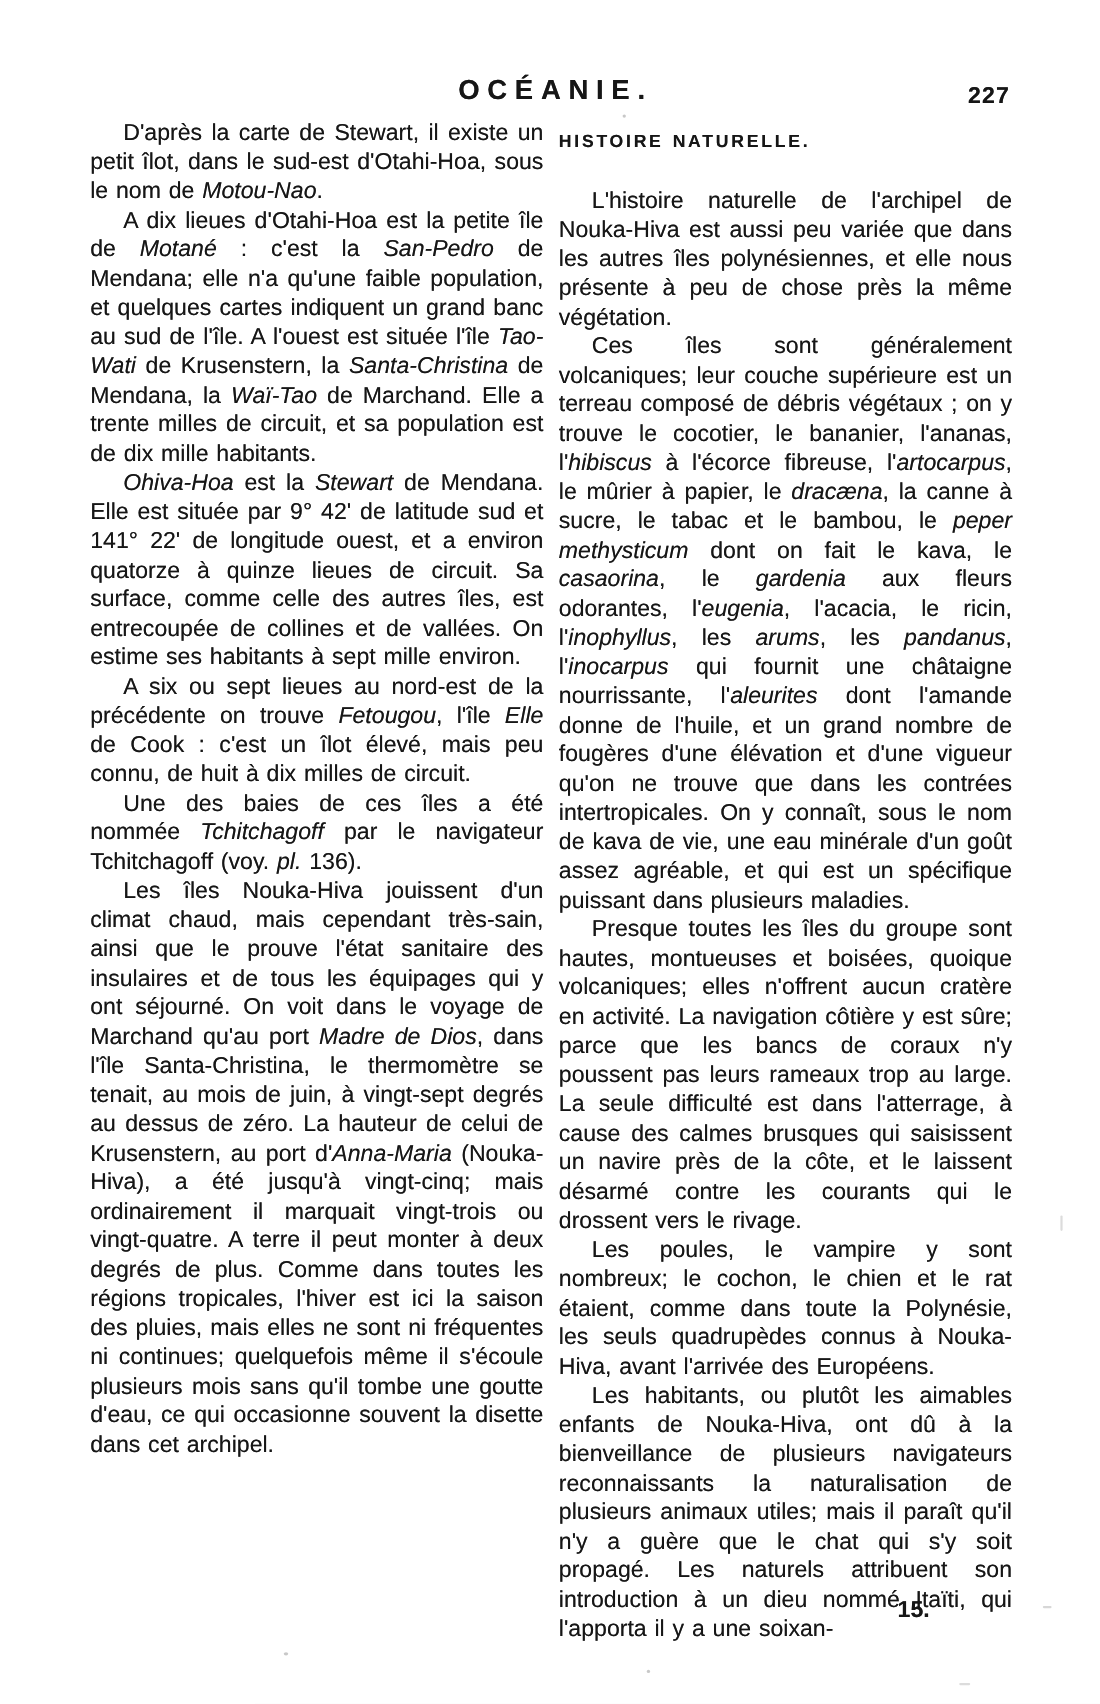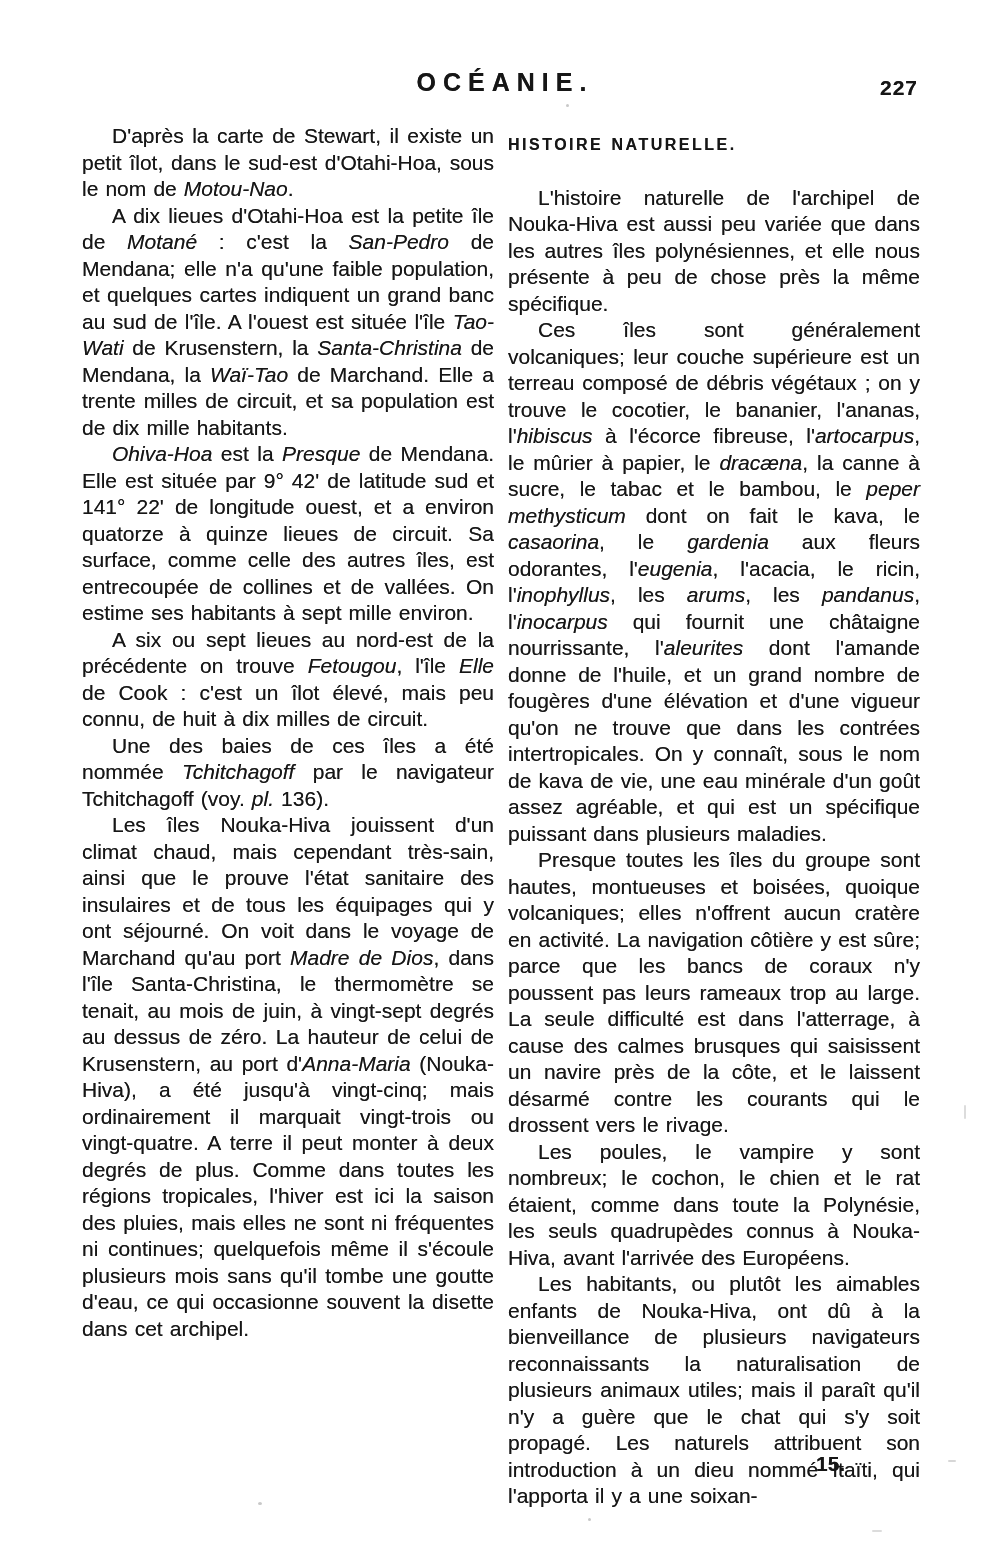--- a/index.html
+++ b/index.html
@@ -25,21 +25,21 @@
   .page-number {
     position: absolute;
     top: 76px; left: 880px;
     font-size: 21px;
     font-weight: bold;
     letter-spacing: 1px;
     text-shadow: 0 0 0.6px rgba(10,10,10,0.7);
   }
   .columns {
     position: absolute;
-    top: 123px;
+    top: 108px;
     left: 82px;
     width: 838px;
     display: flex;
     gap: 14px;
   }
   .col {
     font-size: 21px;
     line-height: 26.5px;
     text-align: justify;
     hyphens: auto;
@@ -88,29 +88,29 @@
 <div class="page">
 
   <div class="running-title">OCÉANIE.</div>
   <div class="page-number">227</div>
 
   <div class="columns">
 
     <div class="col left">
       <p><span>D'après la carte de Stewart, il existe un petit îlot, dans le sud-est d'Otahi-Hoa, sous le nom de </span><span class="it">Motou-Nao</span><span>.</span></p>
       <p><span>A dix lieues d'Otahi-Hoa est la petite île de </span><span class="it">Motané</span><span> : c'est la </span><span class="it">San-Pedro</span><span> de Mendana; elle n'a qu'une faible population, et quelques cartes indiquent un grand banc au sud de l'île. A l'ouest est située l'île </span><span class="it">Tao-Wati</span><span> de Krusenstern, la </span><span class="it">Santa-Christina</span><span> de Mendana, la </span><span class="it">Waï-Tao</span><span> de Marchand. Elle a trente milles de circuit, et sa population est de dix mille habitants.</span></p>
-      <p><span class="it">Ohiva-Hoa</span><span> est la </span><span class="it">Presque</span><span> de Mendana. Elle est située par 9° 42' de latitude sud et 141° 22' de longitude ouest, et a environ quatorze à quinze lieues de circuit. Sa surface, comme celle des autres îles, est entrecoupée de collines et de vallées. On estime ses habitants à sept mille environ.</span></p>
+      <p><span class="it">Ohiva-Hoa</span><span> est la </span><span class="it">Stewart</span><span> de Mendana. Elle est située par 9° 42' de latitude sud et 141° 22' de longitude ouest, et a environ quatorze à quinze lieues de circuit. Sa surface, comme celle des autres îles, est entrecoupée de collines et de vallées. On estime ses habitants à sept mille environ.</span></p>
       <p><span>A six ou sept lieues au nord-est de la précédente on trouve </span><span class="it">Fetougou</span><span>, l'île </span><span class="it">Elle</span><span> de Cook : c'est un îlot élevé, mais peu connu, de huit à dix milles de circuit.</span></p>
       <p><span>Une des baies de ces îles a été nommée </span><span class="it">Tchitchagoff</span><span> par le navigateur Tchitchagoff (voy. </span><span class="it">pl.</span><span> 136).</span></p>
       <p><span>Les îles Nouka-Hiva jouissent d'un climat chaud, mais cependant très-sain, ainsi que le prouve l'état sanitaire des insulaires et de tous les équipages qui y ont séjourné. On voit dans le voyage de Marchand qu'au port </span><span class="it">Madre de Dios</span><span>, dans l'île Santa-Christina, le thermomètre se tenait, au mois de juin, à vingt-sept degrés au dessus de zéro. La hauteur de celui de Krusenstern, au port d'</span><span class="it">Anna-Maria</span><span> (Nouka-Hiva), a été jusqu'à vingt-cinq; mais ordinairement il marquait vingt-trois ou vingt-quatre. A terre il peut monter à deux degrés de plus. Comme dans toutes les régions tropicales, l'hiver est ici la saison des pluies, mais elles ne sont ni fréquentes ni continues; quelquefois même il s'écoule plusieurs mois sans qu'il tombe une goutte d'eau, ce qui occasionne souvent la disette dans cet archipel.</span></p>
     </div>
 
     <div class="col right">
       <h3 class="section-heading heading-histnat">HISTOIRE NATURELLE.</h3>
-      <p><span>L'histoire naturelle de l'archipel de Nouka-Hiva est aussi peu variée que dans les autres îles polynésiennes, et elle nous présente à peu de chose près la même spécifique.</span></p>
+      <p><span>L'histoire naturelle de l'archipel de Nouka-Hiva est aussi peu variée que dans les autres îles polynésiennes, et elle nous présente à peu de chose près la même végétation.</span></p>
       <p><span>Ces îles sont généralement volcaniques; leur couche supérieure est un terreau composé de débris végétaux ; on y trouve le cocotier, le bananier, l'ananas, l'</span><span class="it">hibiscus</span><span> à l'écorce fibreuse, l'</span><span class="it">artocarpus</span><span>, le mûrier à papier, le </span><span class="it">dracæna</span><span>, la canne à sucre, le tabac et le bambou, le </span><span class="it">peper methysticum</span><span> dont on fait le kava, le </span><span class="it">casaorina</span><span>, le </span><span class="it">gardenia</span><span> aux fleurs odorantes, l'</span><span class="it">eugenia</span><span>, l'acacia, le ricin, l'</span><span class="it">inophyllus</span><span>, les </span><span class="it">arums</span><span>, les </span><span class="it">pandanus</span><span>, l'</span><span class="it">inocarpus</span><span> qui fournit une châtaigne nourrissante, l'</span><span class="it">aleurites</span><span> dont l'amande donne de l'huile, et un grand nombre de fougères d'une élévation et d'une vigueur qu'on ne trouve que dans les contrées intertropicales. On y connaît, sous le nom de kava de vie, une eau minérale d'un goût assez agréable, et qui est un spécifique puissant dans plusieurs maladies.</span></p>
       <p><span>Presque toutes les îles du groupe sont hautes, montueuses et boisées, quoique volcaniques; elles n'offrent aucun cratère en activité. La navigation côtière y est sûre; parce que les bancs de coraux n'y poussent pas leurs rameaux trop au large. La seule difficulté est dans l'atterrage, à cause des calmes brusques qui saisissent un navire près de la côte, et le laissent désarmé contre les courants qui le drossent vers le rivage.</span></p>
       <p><span>Les poules, le vampire y sont nombreux; le cochon, le chien et le rat étaient, comme dans toute la Polynésie, les seuls quadrupèdes connus à Nouka-Hiva, avant l'arrivée des Européens.</span></p>
       <p><span>Les habitants, ou plutôt les aimables enfants de Nouka-Hiva, ont dû à la bienveillance de plusieurs navigateurs reconnaissants la naturalisation de plusieurs animaux utiles; mais il paraît qu'il n'y a guère que le chat qui s'y soit propagé. Les naturels attribuent son introduction à un dieu nommé Itaïti, qui l'apporta il y a une soixan-</span></p>
     </div>
 
   </div>
 
   <div class="signature-mark">15.</div>
 

